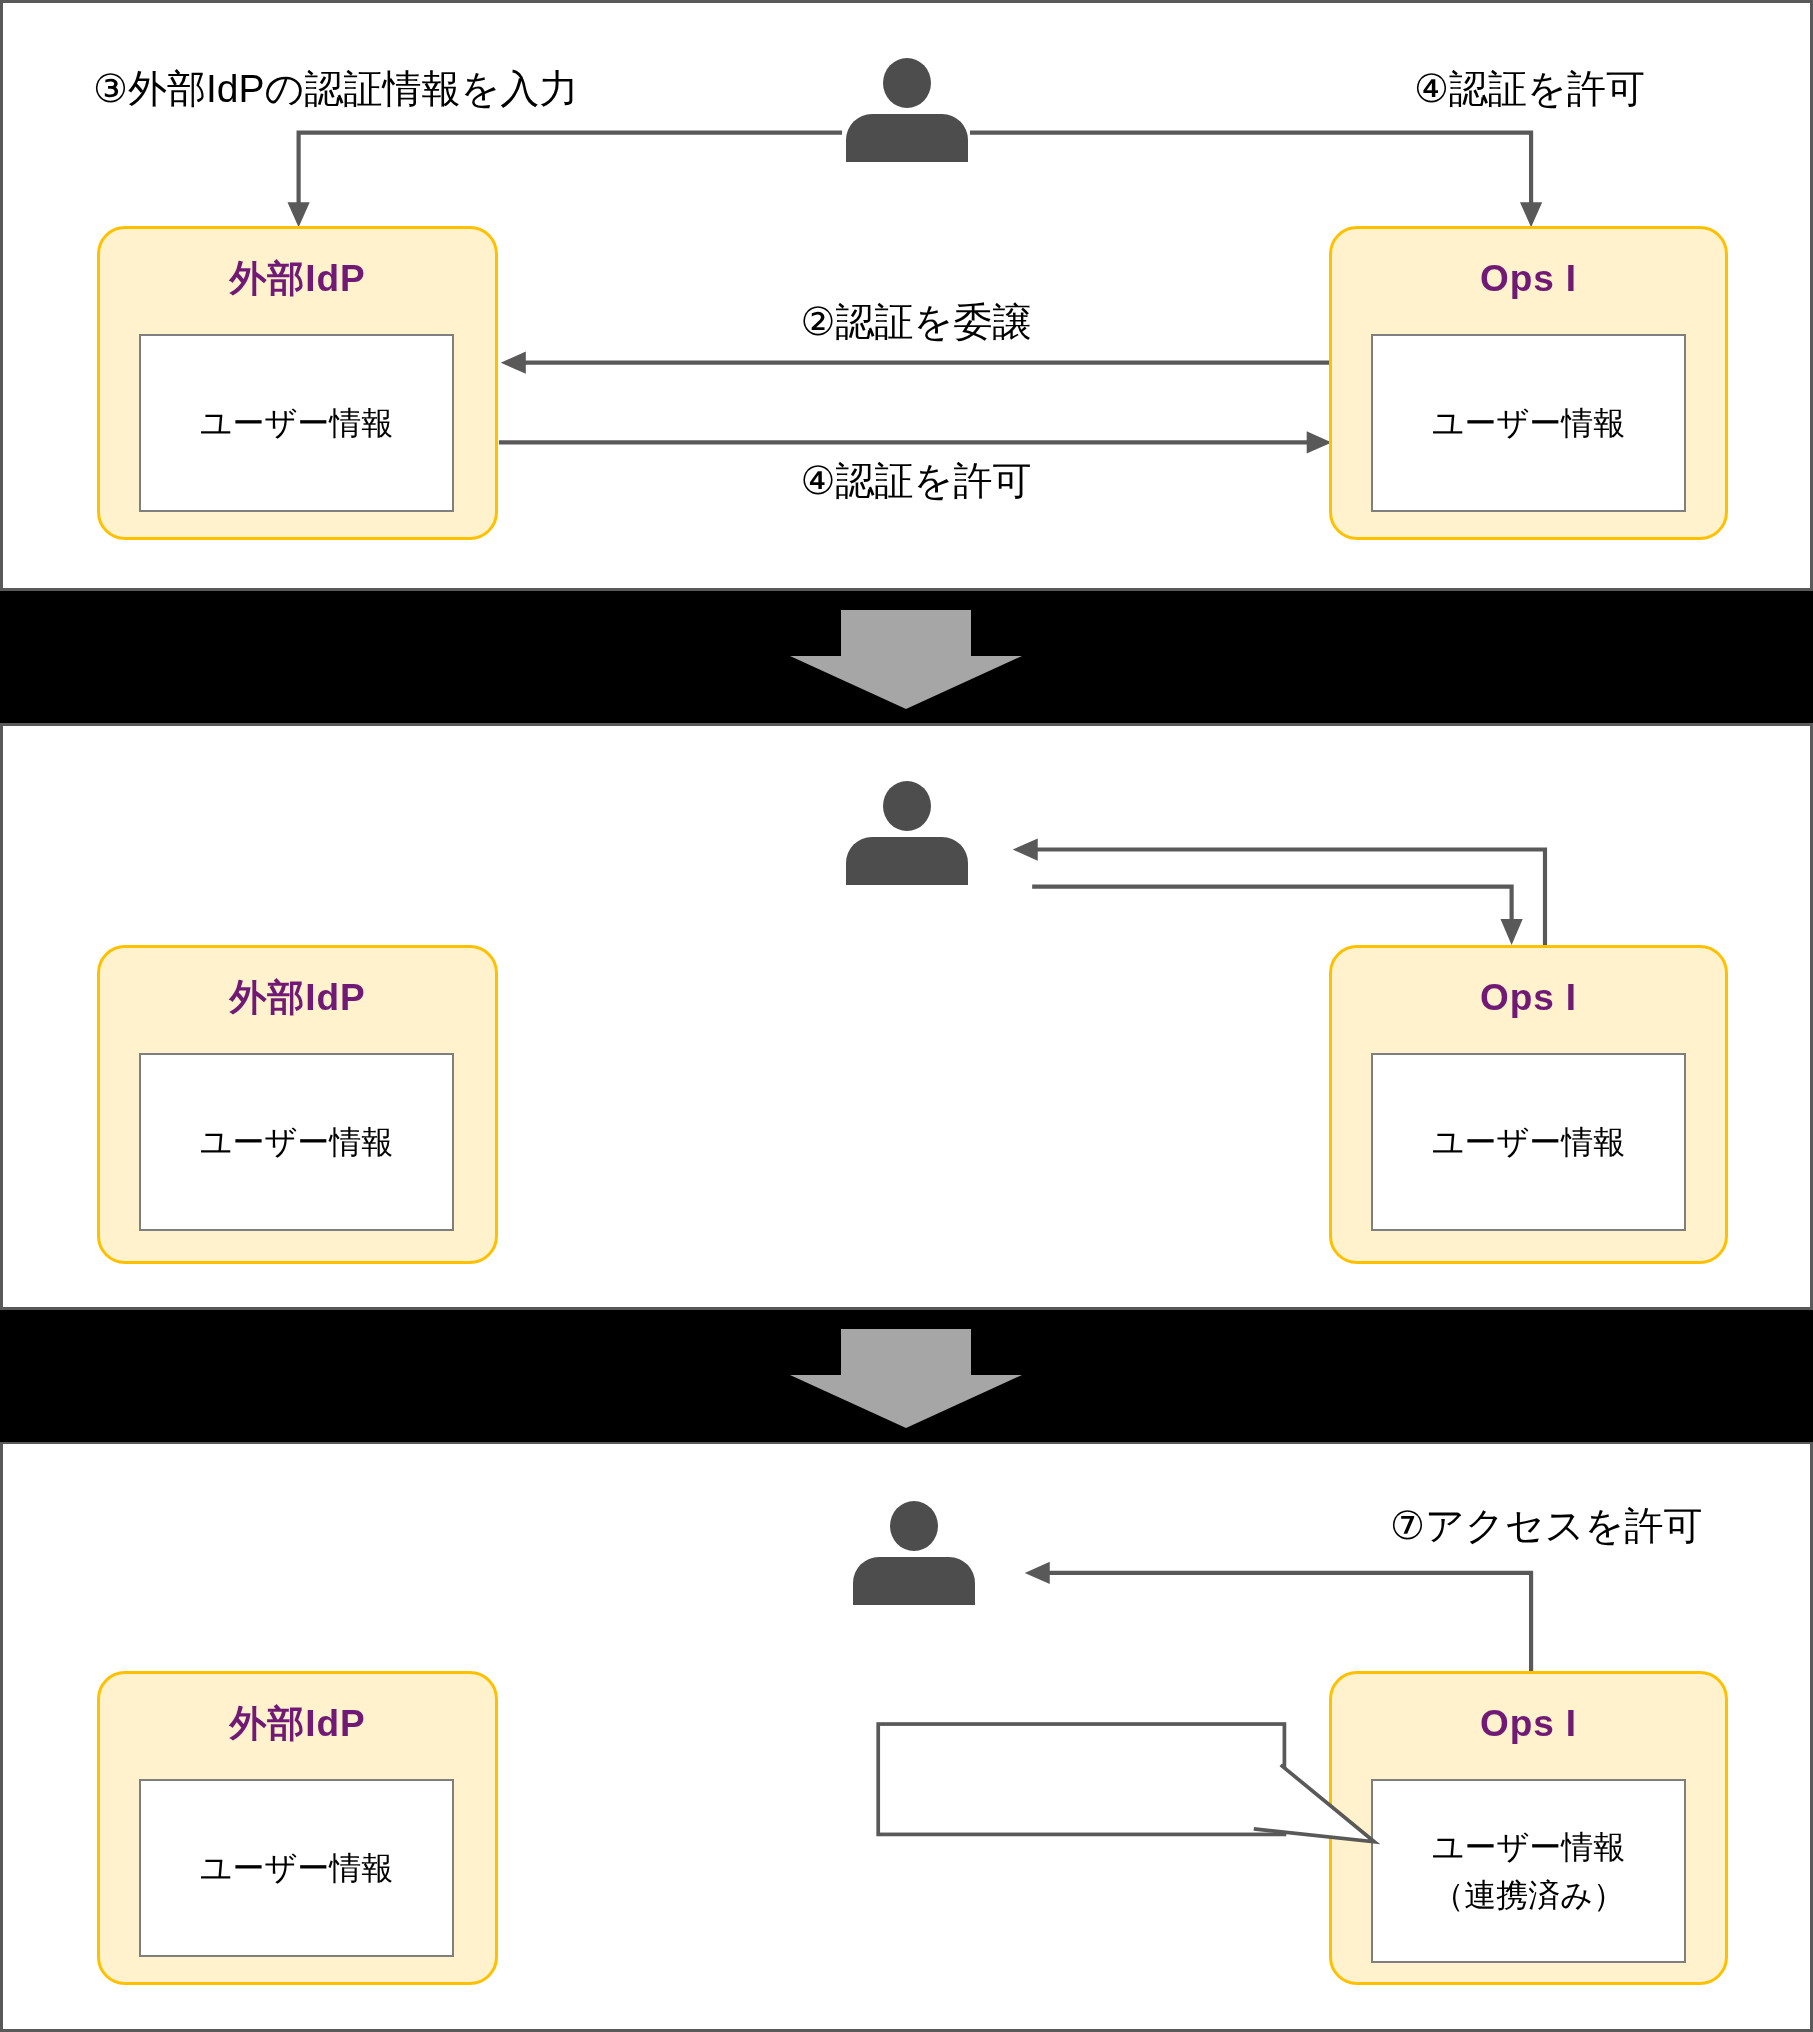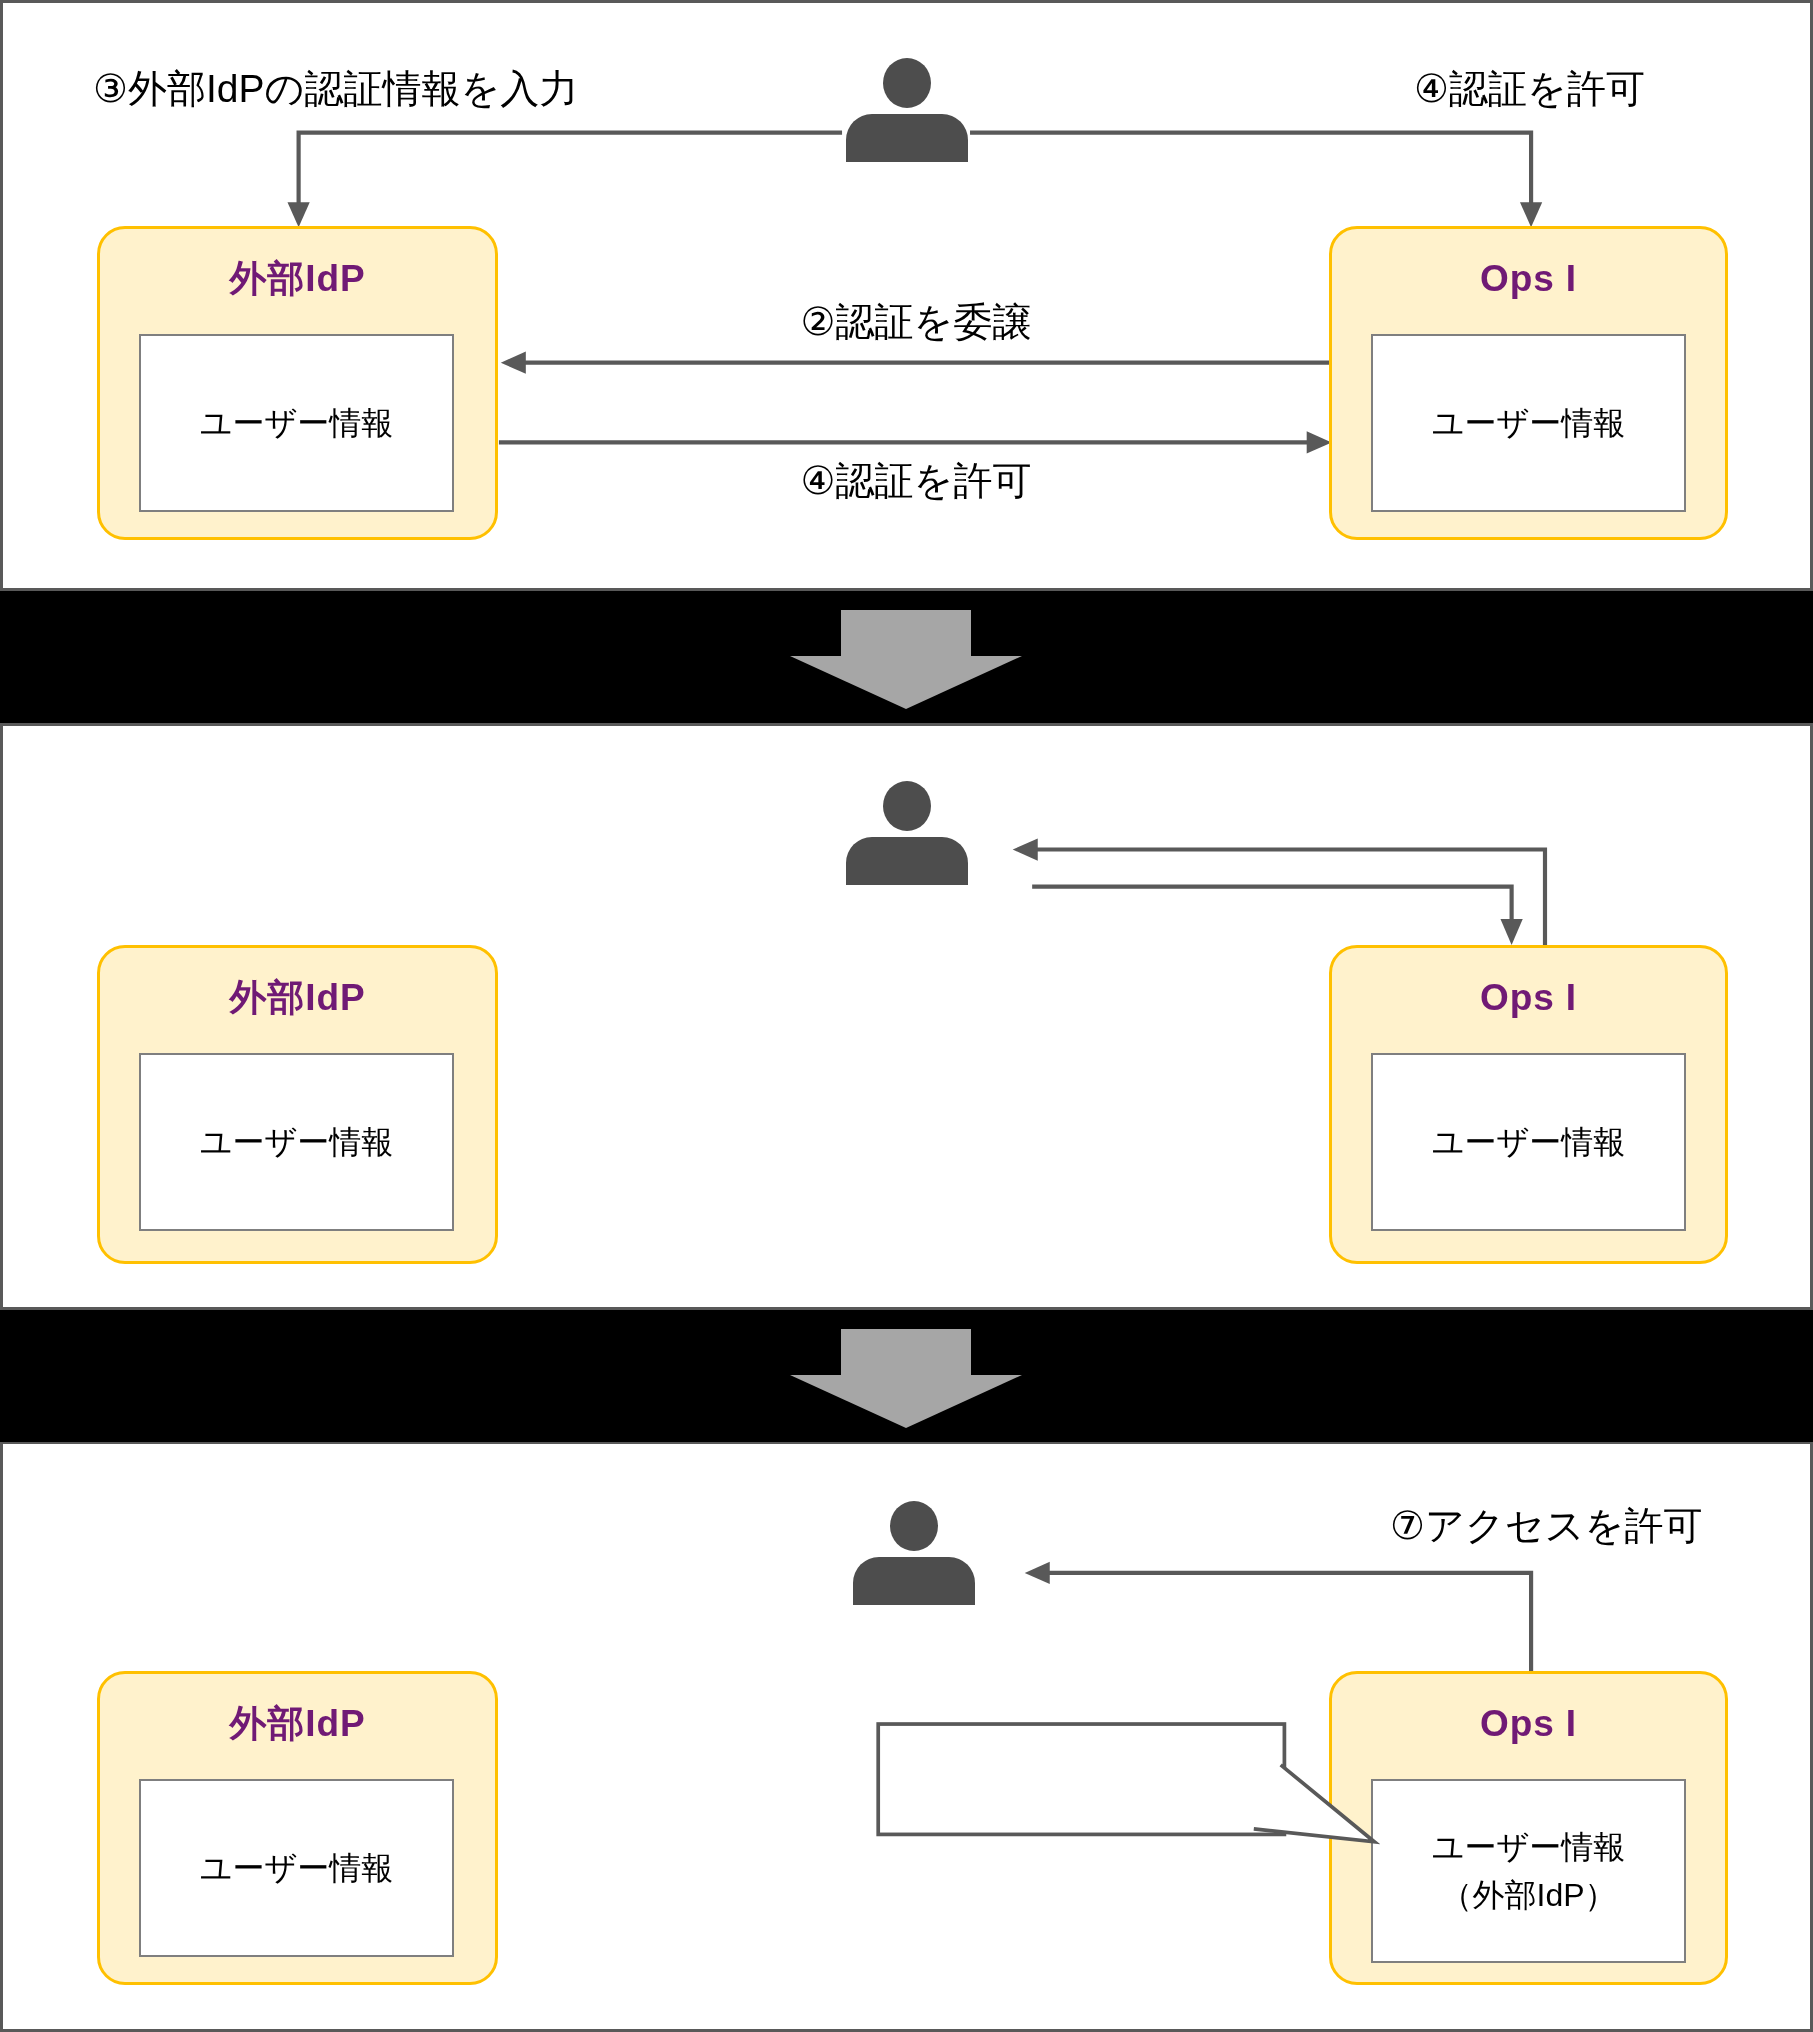--- a/index.html
+++ b/index.html
@@ -148,21 +148,21 @@
 
   <div class="node" style="left:97px;top:1671px;width:401px;height:314px;">
     <div class="node-title">外部IdP</div>
     <div class="databox">ユーザー情報</div>
   </div>
 
   <div class="node" style="left:1329px;top:1671px;width:399px;height:314px;">
     <div class="node-title">Ops I</div>
     <div class="databox tall">
       <div>ユーザー情報</div>
-      <div>（外部IdP）</div>
+      <div>（連携済み）</div>
     </div>
   </div>
 
   <svg class="overlay" width="1813" height="2032" viewBox="0 0 1955 2191">
     <rect x="947" y="1859" width="438" height="119" fill="#ffffff" stroke="#595959" stroke-width="4"></rect>
     <path d="M 1381 1903 L 1482 1986 L 1352 1972" fill="#ffffff" stroke="#595959" stroke-width="4"></path>
   </svg>
 
 </div>
 

